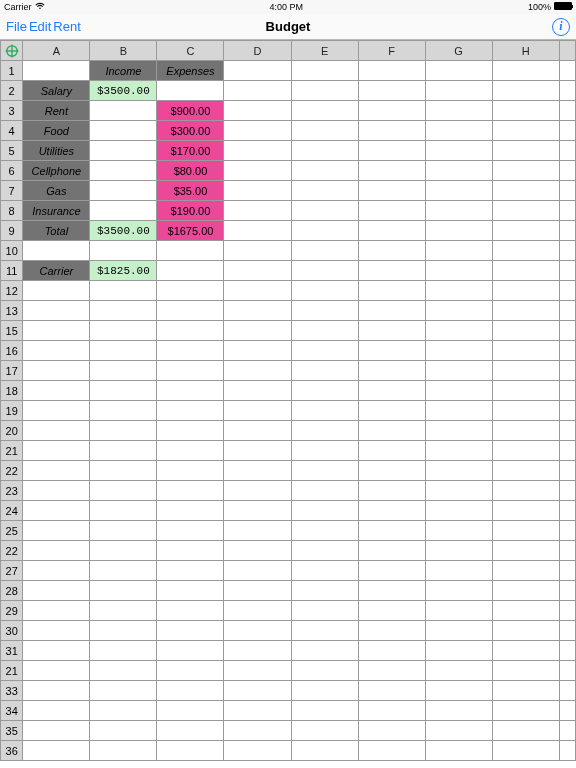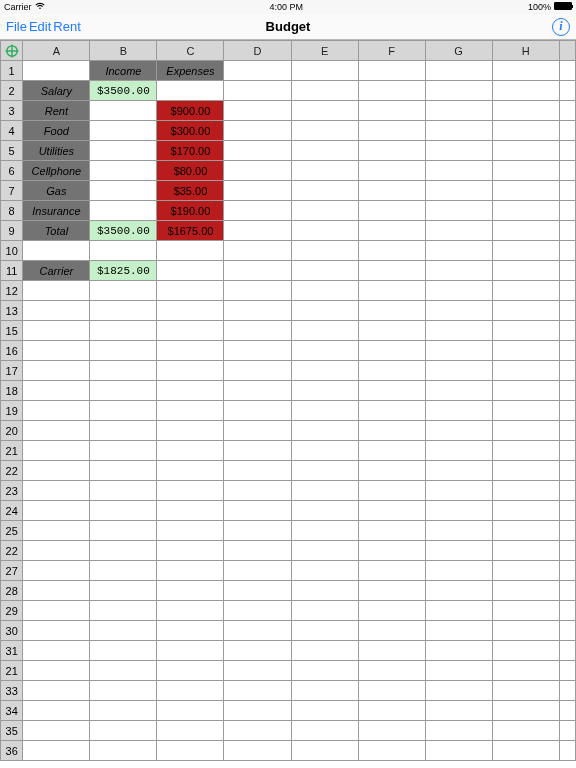--- a/index.html
+++ b/index.html
@@ -17,21 +17,21 @@
   .sheet-wrap { width:576px; height:728px; overflow:hidden; }
   table.sheet { border-collapse:collapse; table-layout:fixed; width: 100%; }
   table.sheet th, table.sheet td { border:1px solid #9a9a9a; height:20px; font-size:11px; text-align:center; padding:0 3px; overflow:hidden; white-space:nowrap; }
   table.sheet th { background:#d6d6d6; font-weight:normal; color:#222; }
   table.sheet th.corner { background:#d6d6d6; }
   .rowhdr { background:#d6d6d6; text-align:center; }
   .rowhdr-col { width:22px; }
   .tail-col { width:16px; }
   td.label { background:#737373;font-style:italic; }
   td.green { background:#c6f0c9;font-family:Liberation Mono, monospace; }
-  td.red   { background:#b91c1c; }
+  td.red   { background:#ec4899; }
   td.val { text-align:right; padding-right:4px; }
   .corner-svg { width:14px; height:14px; vertical-align:middle; }
 </style>
 </head>
 <body>
 
 <div class="status-bar">
   <div class="status-left">
     <span>Carrier</span>
     <svg class="wifi" viewBox="0 0 12 9">

